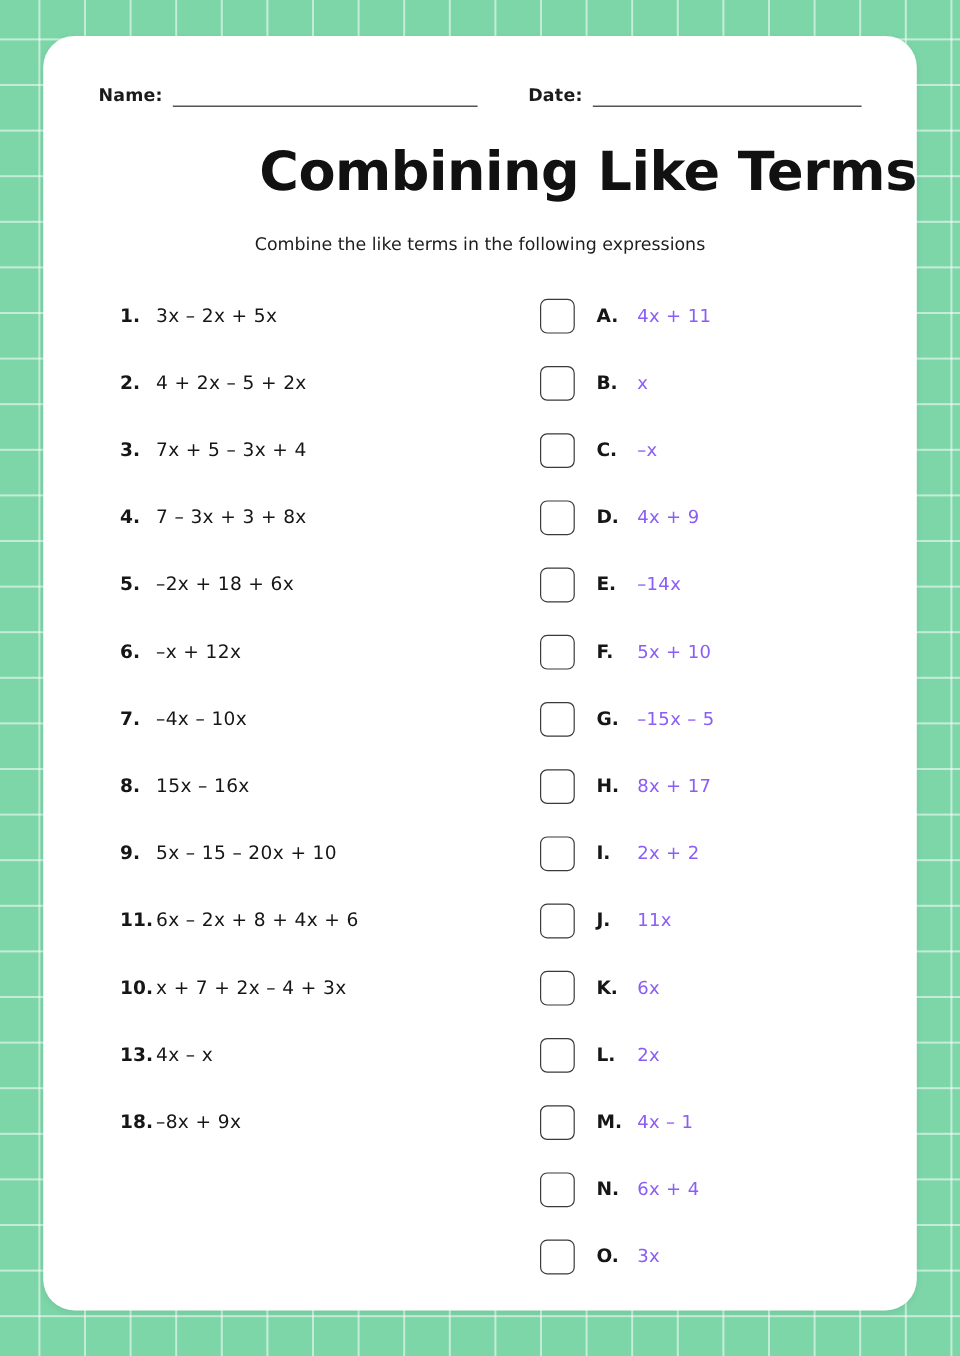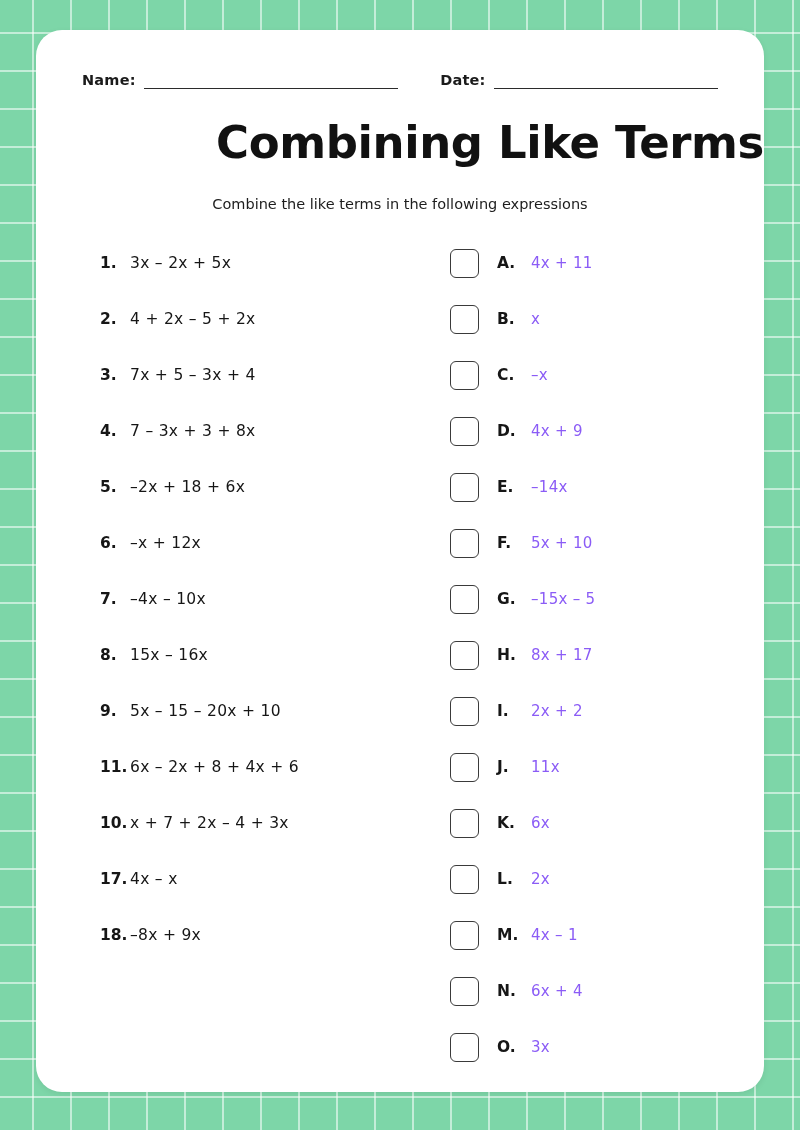--- a/index.html
+++ b/index.html
@@ -224,21 +224,21 @@
         </div>
         <div class="q-item">
           <span class="q-num">11.</span>
           <span class="q-expr">6x – 2x + 8 + 4x + 6</span>
         </div>
         <div class="q-item">
           <span class="q-num">10.</span>
           <span class="q-expr">x + 7 + 2x – 4 + 3x</span>
         </div>
         <div class="q-item">
-          <span class="q-num">17.</span>
+          <span class="q-num">13.</span>
           <span class="q-expr">4x – x</span>
         </div>
         <div class="q-item">
           <span class="q-num">18.</span>
           <span class="q-expr">–8x + 9x</span>
         </div>
       </div>
 
       <div class="col-right">
         <div class="a-item">

